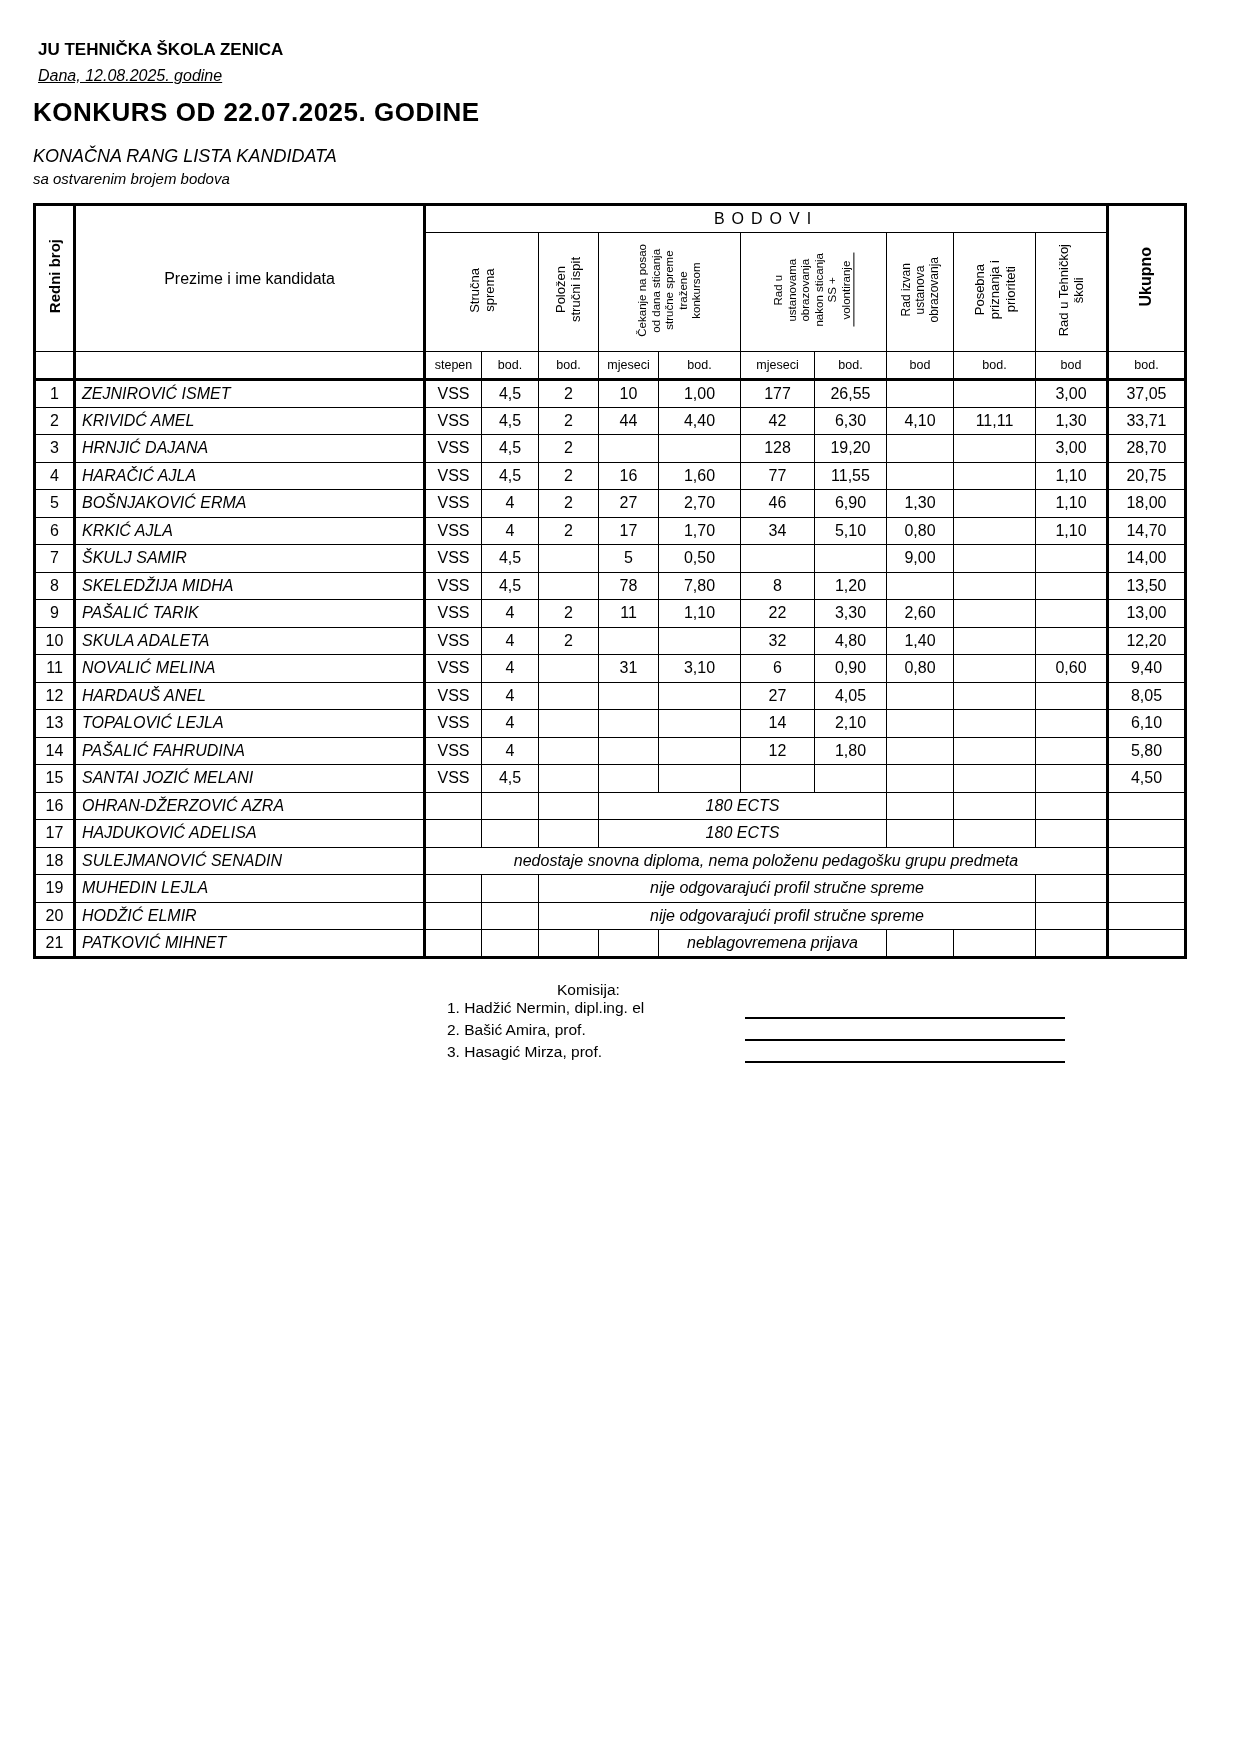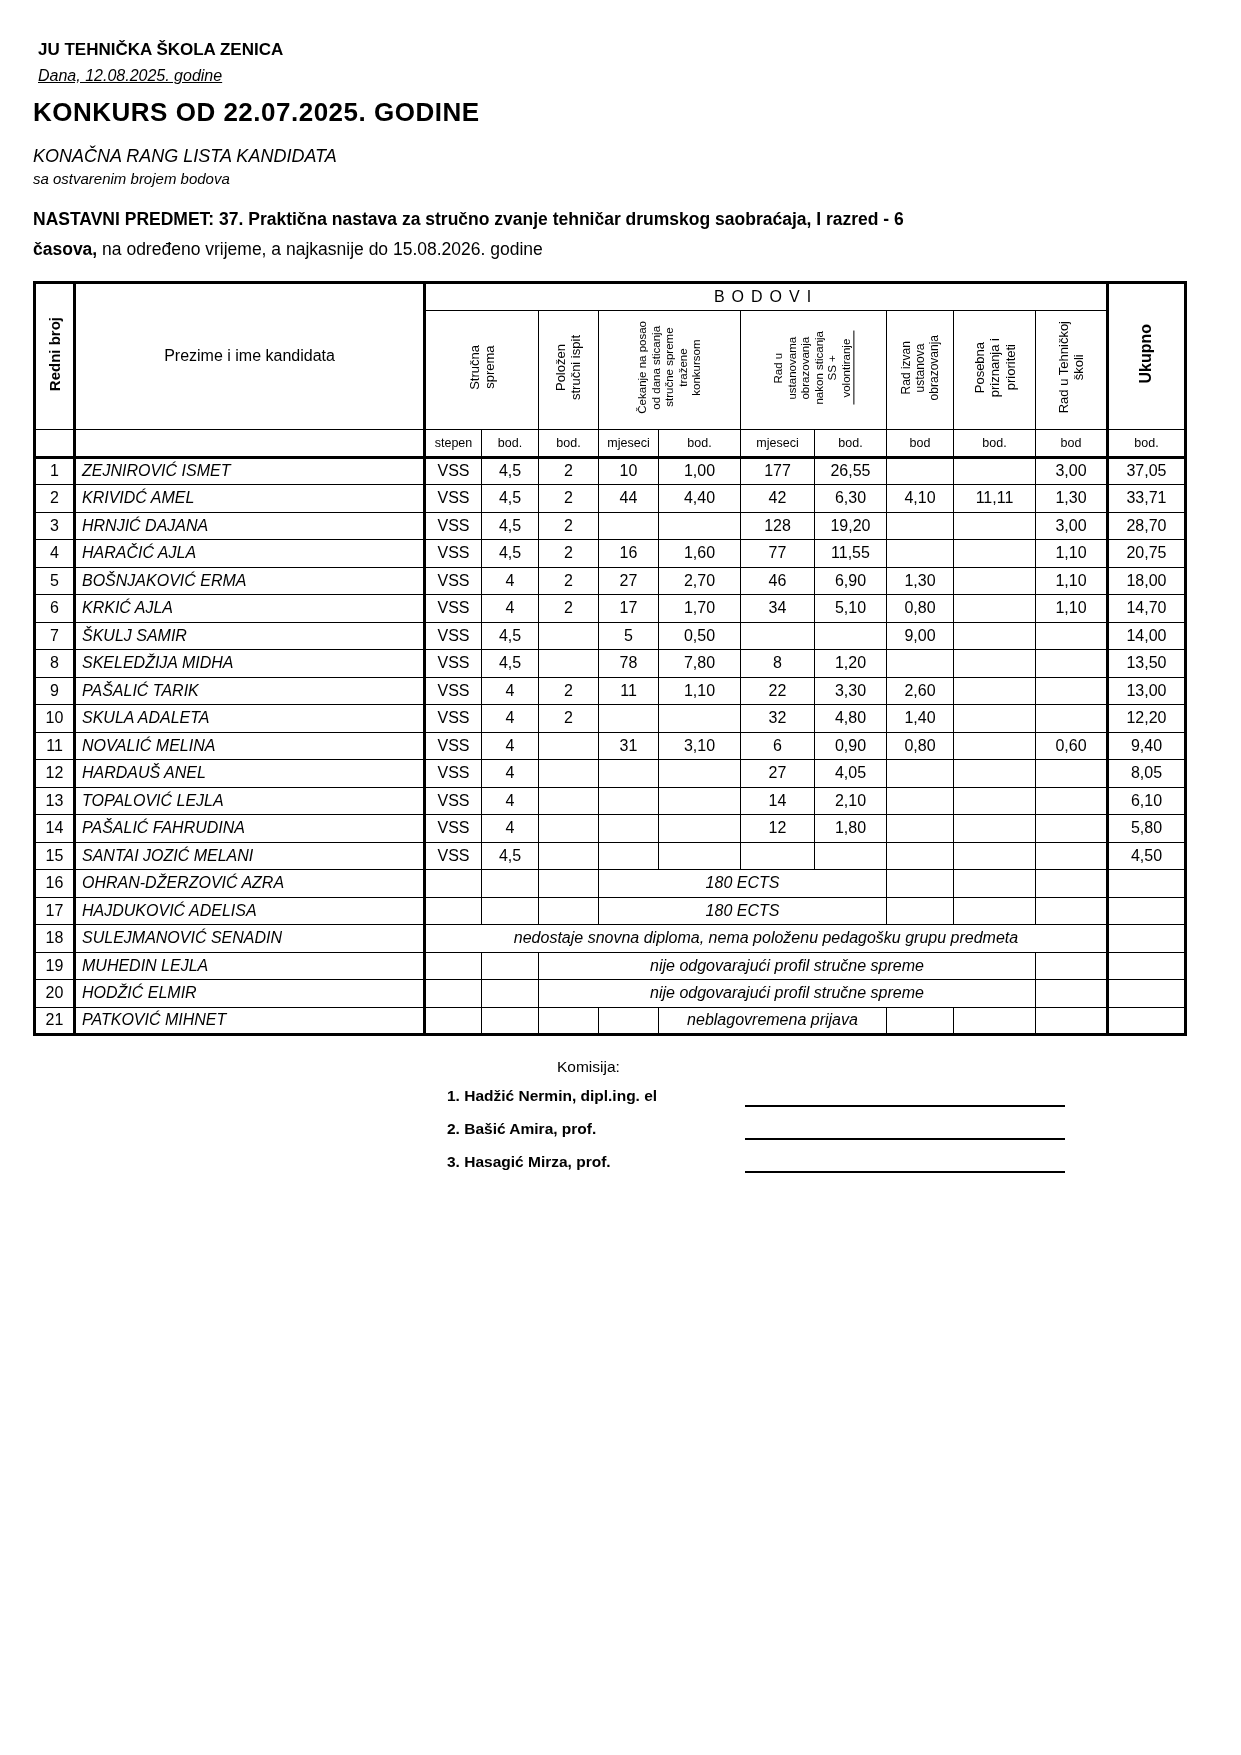--- a/index.html
+++ b/index.html
@@ -52,42 +52,38 @@
   .rn { font-weight:bold; font-size:15px; }
   .name-cell {
     text-align:left !important; padding-left:6px !important;
     font-weight:bold; font-style:italic; font-size:16px; white-space:nowrap;
   }
   .total { font-weight:bold; }
   .note { font-style:italic; font-size:15.5px; white-space:nowrap; }
 
   .footer { margin-top:22px; font-size:15.5px; }
   .komisija { margin-left:557px; }
-  .member-row { position:relative; margin-left:447px; margin-top:11px; height:22px;font-weight:bold; }
+  .member-row { position:relative; margin-left:447px; height:22px; }
   .member-name { position:absolute; left:0; top:0; white-space:nowrap; }
   .sigline { position:absolute; left:298px; top:18px; width:320px; border-bottom:2.5px solid #000; }
 </style>
 </head>
 <body>
 
 <div class="doc">
 
   <div class="corner">
     <div class="school">JU TEHNIČKA ŠKOLA ZENICA</div>
     <div class="dateline">Dana, 12.08.2025. godine</div>
   </div>
 
   <div class="headblock">
     <div class="main-title">KONKURS OD 22.07.2025. GODINE</div>
     <div class="sub1">KONAČNA RANG LISTA KANDIDATA</div>
     <div class="sub2">sa ostvarenim brojem bodova</div>
-    <div class="subject">
-      <span class="b">NASTAVNI PREDMET: 37. Praktična nastava za stručno zvanje tehničar drumskog saobraćaja, I razred - 6</span><br>
-      <span class="b">časova,</span><span> na određeno vrijeme, a najkasnije do 15.08.2026. godine</span>
-    </div>
   </div>
 
   <table class="ranglist">
     <colgroup>
       <col style="width:40px">
         <col style="width:350px">
       <col style="width:57px">
         <col style="width:57px">
         <col style="width:60px">
       <col style="width:60px">

